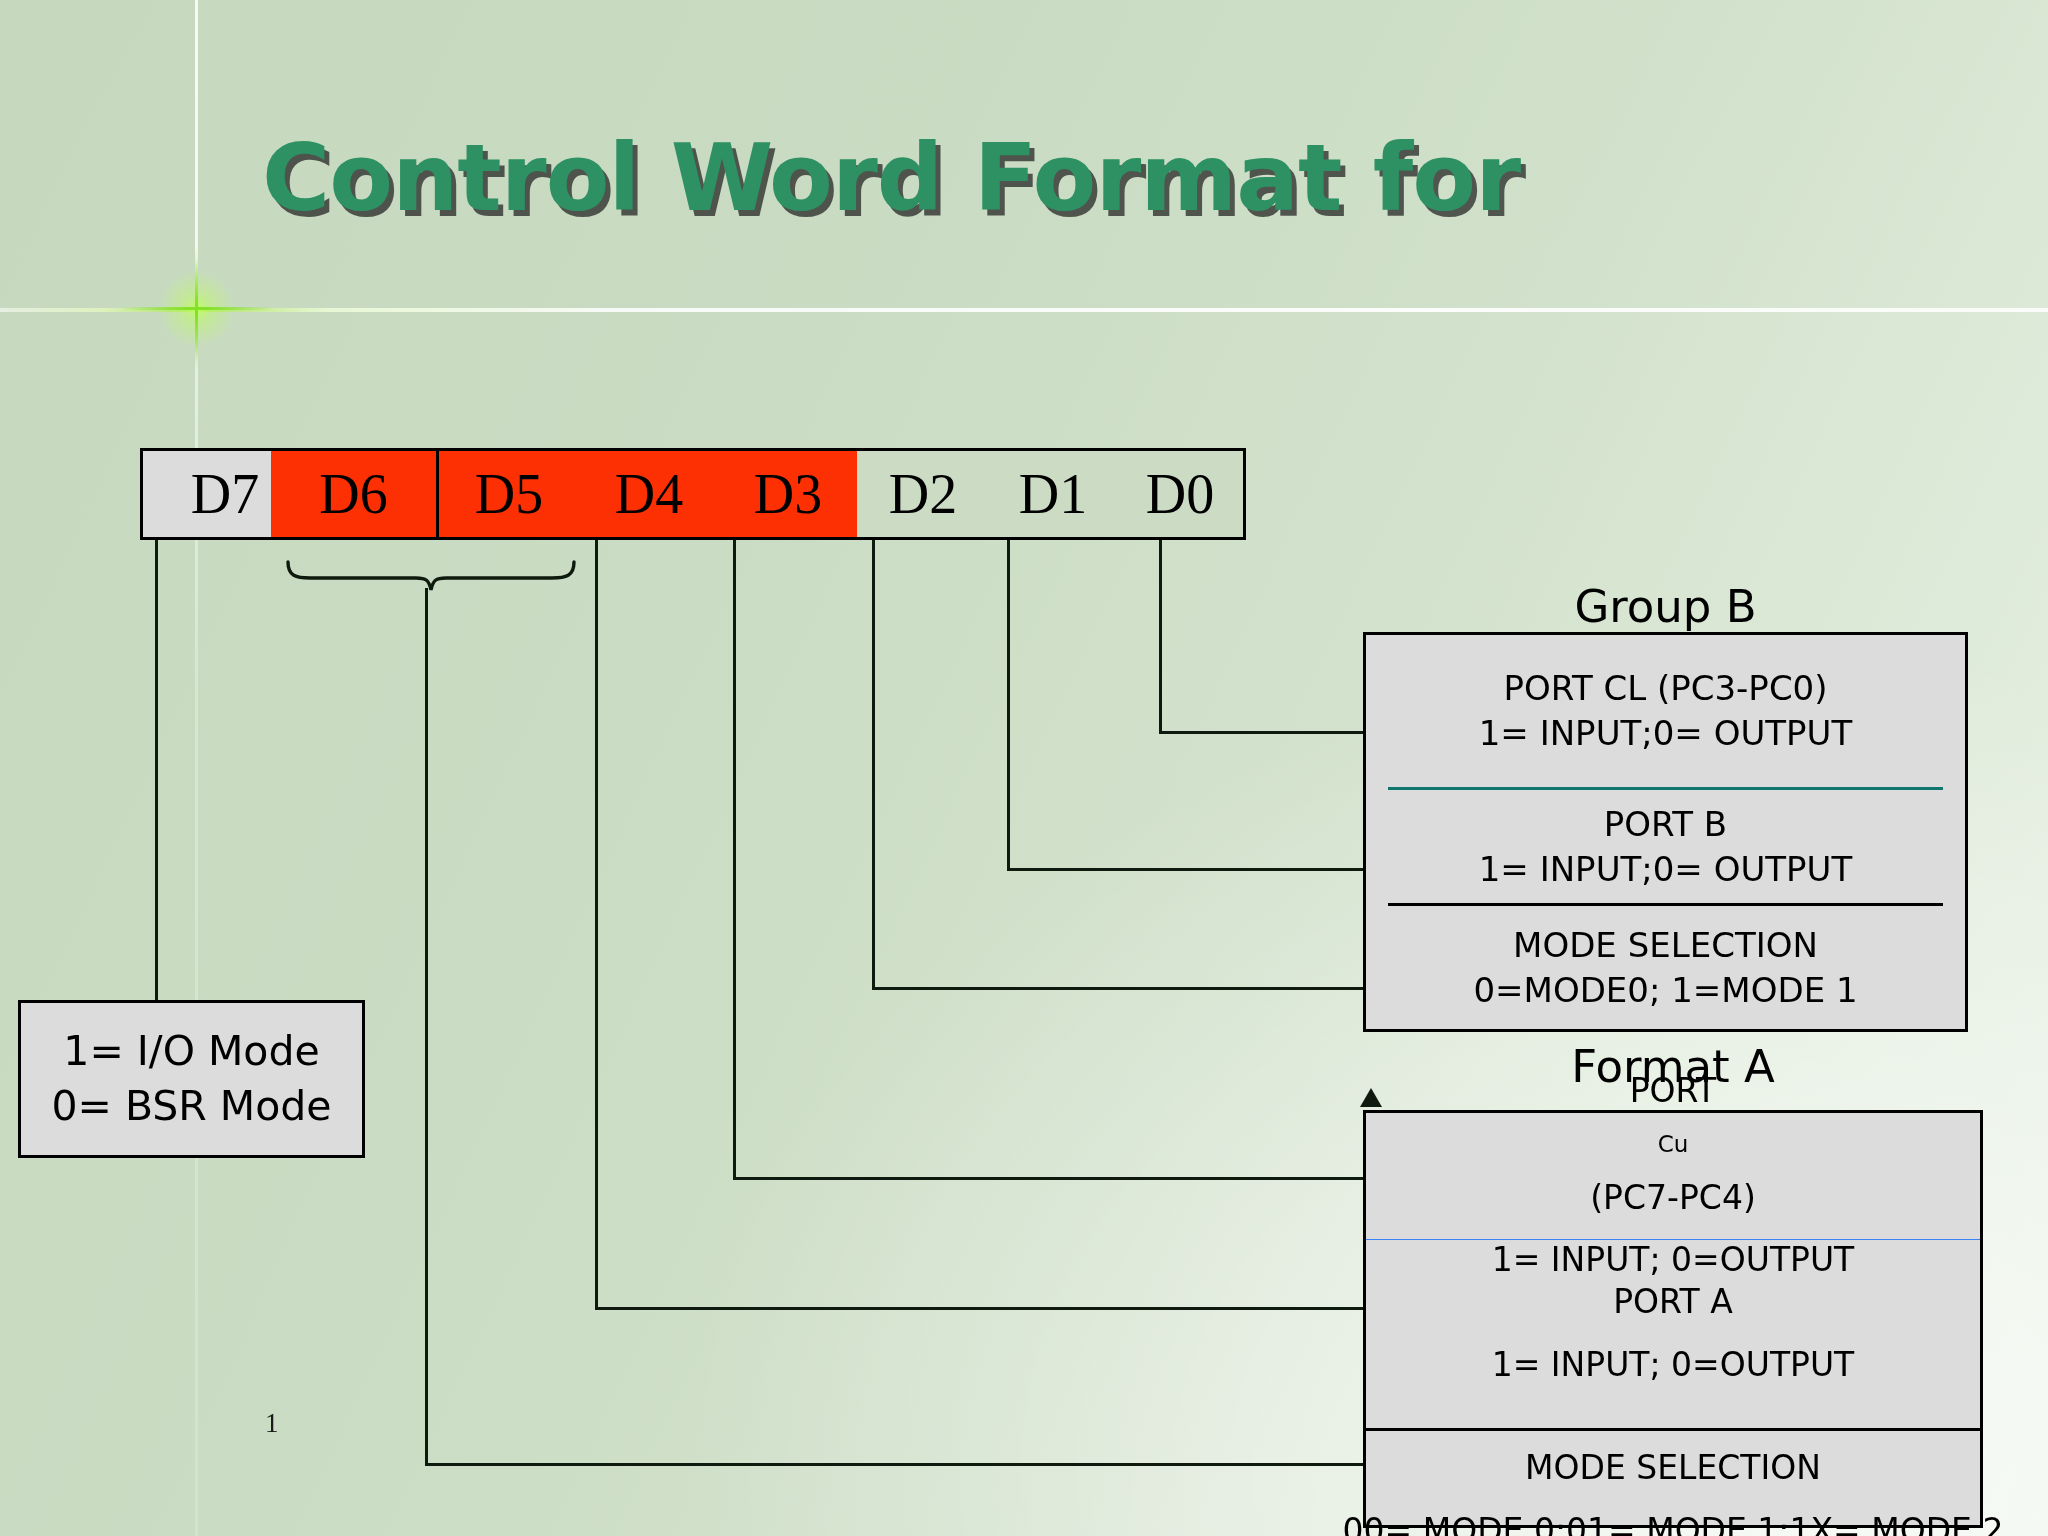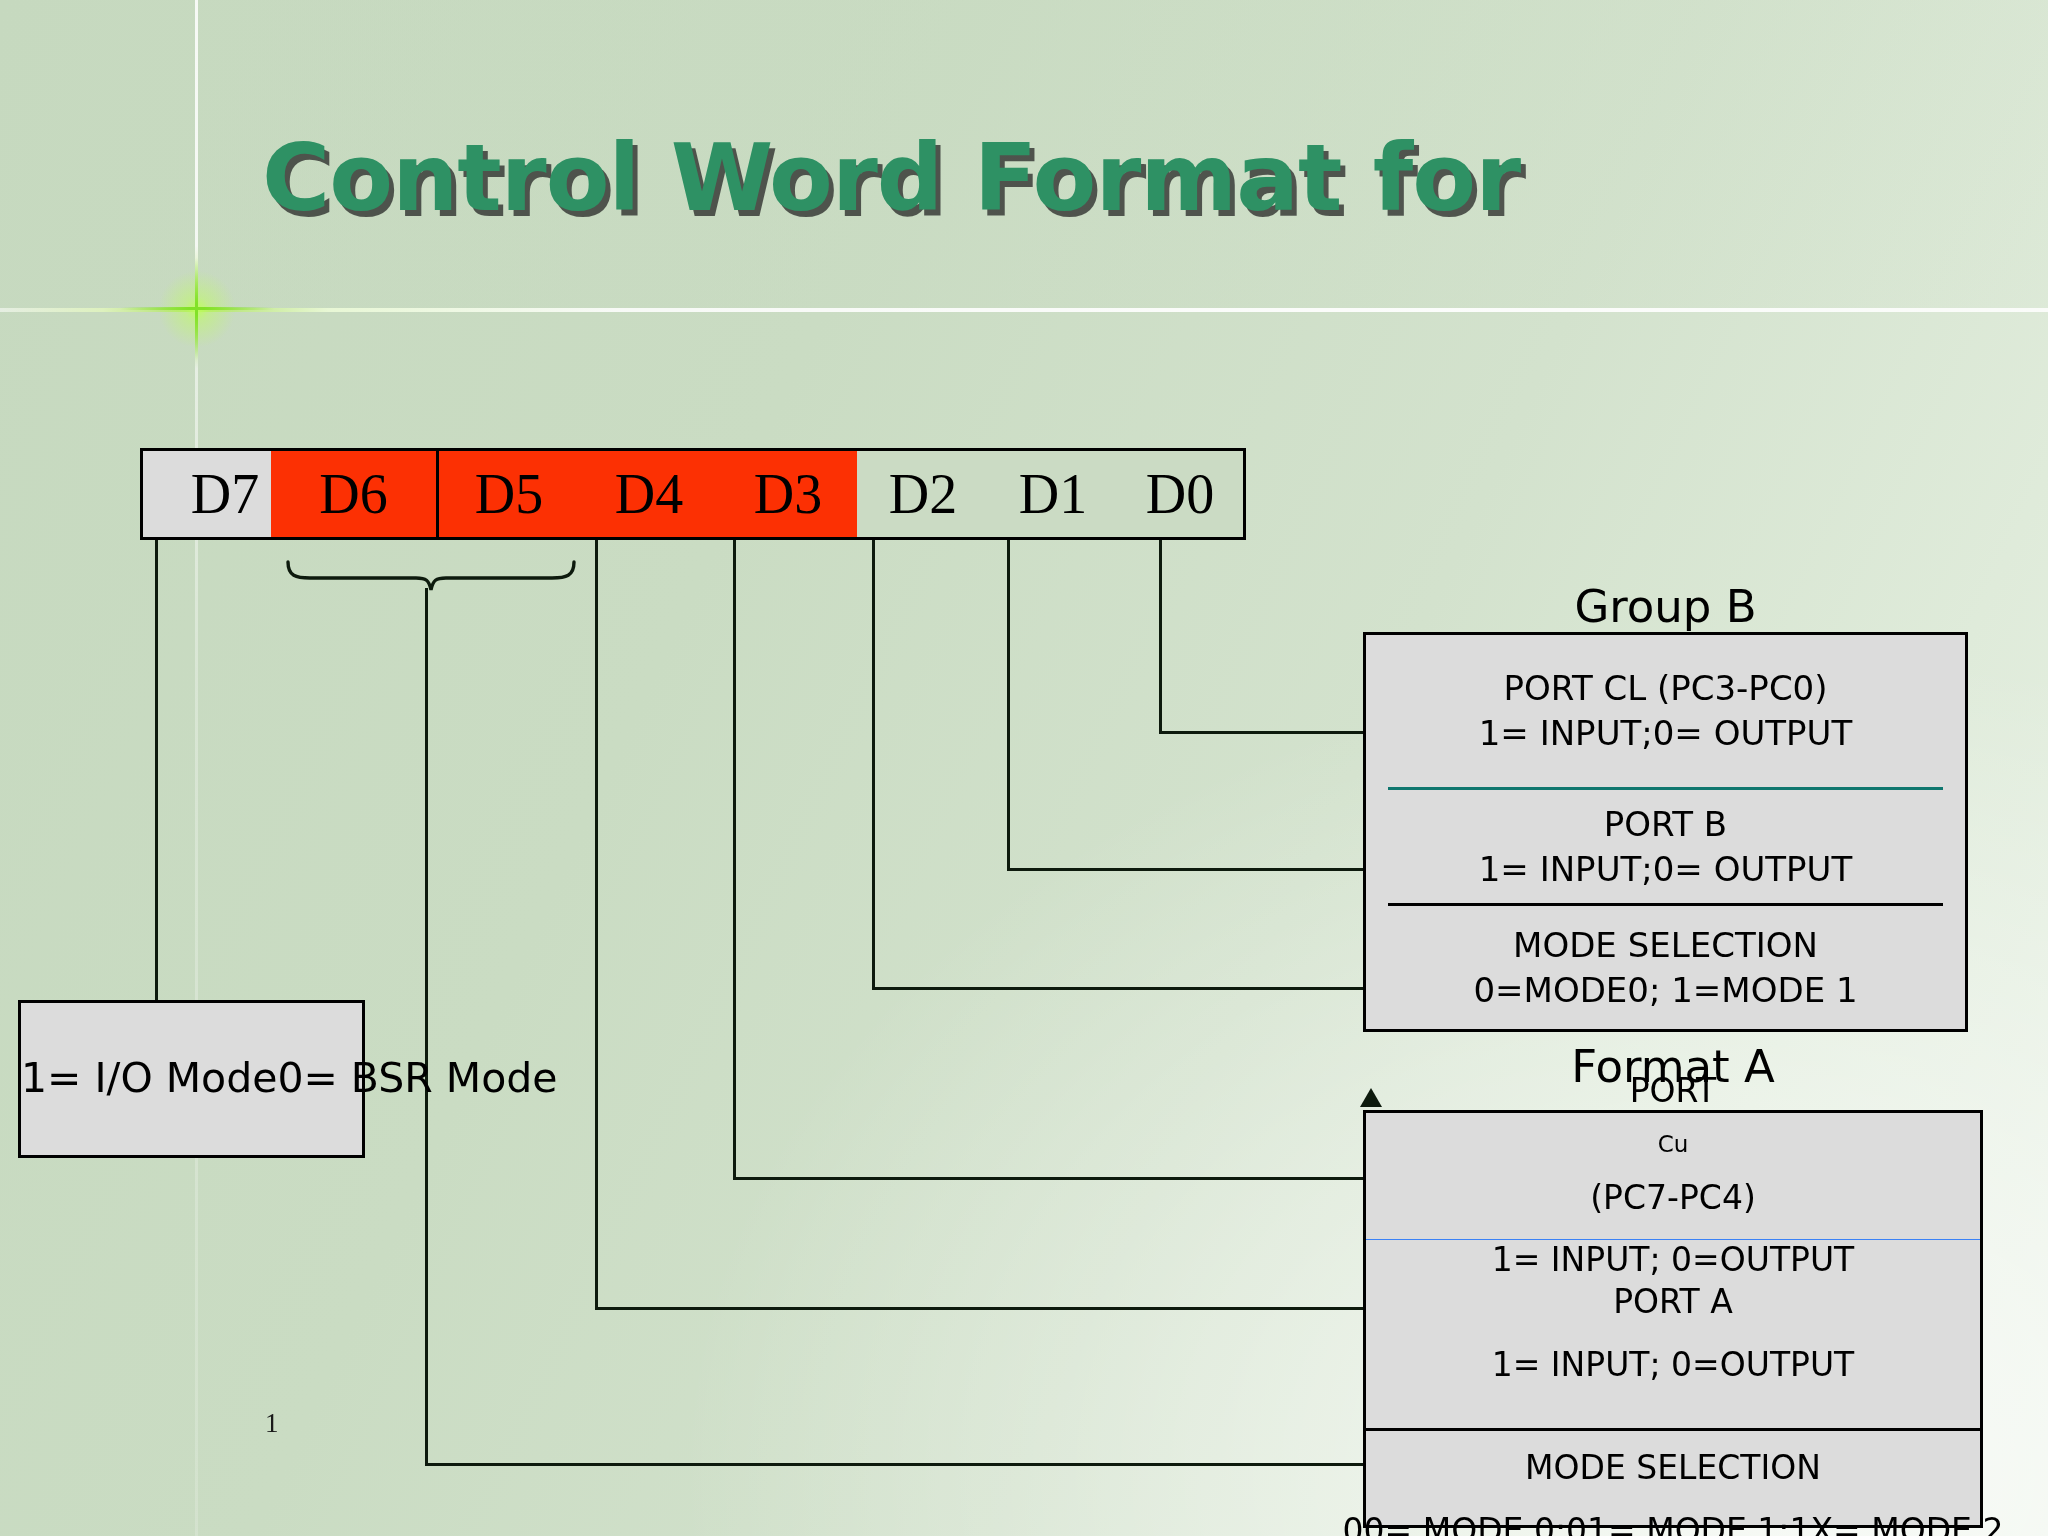--- a/index.html
+++ b/index.html
@@ -98,21 +98,21 @@
   .vln{width:3px;}
   .hln{height:3px;}
 
   
   #brace{position:absolute;left:286px;top:556px;width:290px;height:36px;}
 
   
   #leftbox{
     position:absolute;left:18px;top:1000px;width:347px;height:158px;
     background:#dcdcdc;border:3px solid #000;box-sizing:border-box;
-    display:flex;flex-direction:row;align-items:center;justify-content:flex-start;
+    display:flex;flex-direction:column;align-items:center;justify-content:center;
     font-size:41px;color:#000;line-height:1.35;
   }
   #leftbox span{display:block;white-space:nowrap;}
 
   
   .grouplabel{
     position:absolute;font-size:45px;color:#000;text-align:center;
     white-space:nowrap;
   }
   .groupbox{

